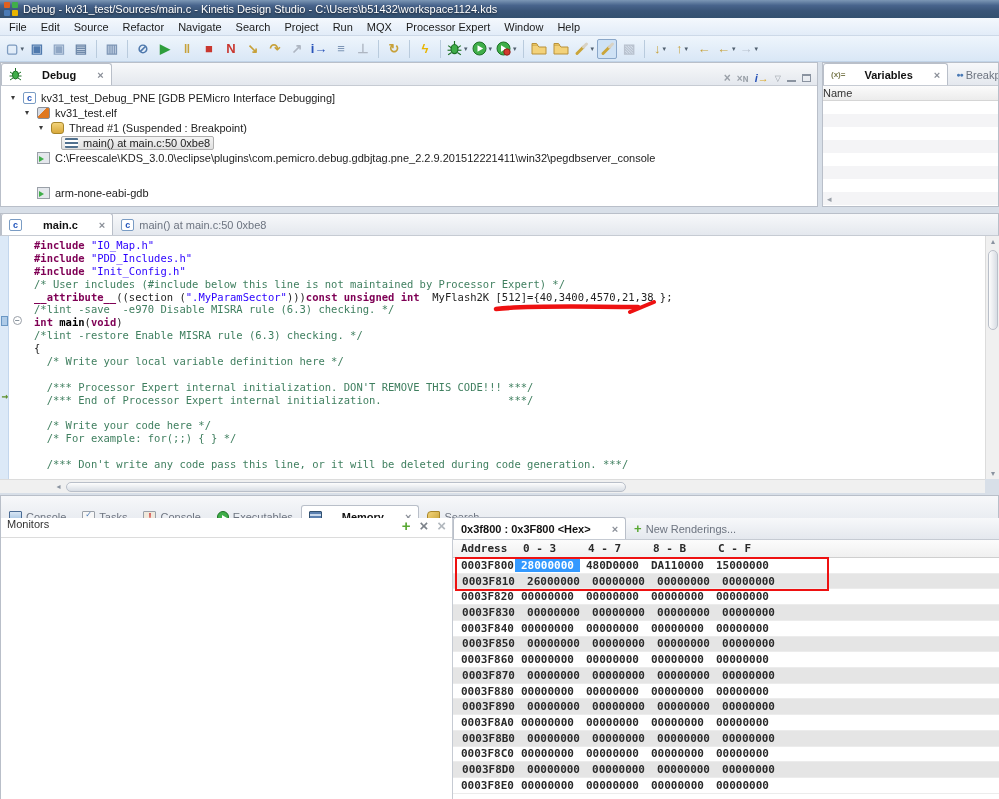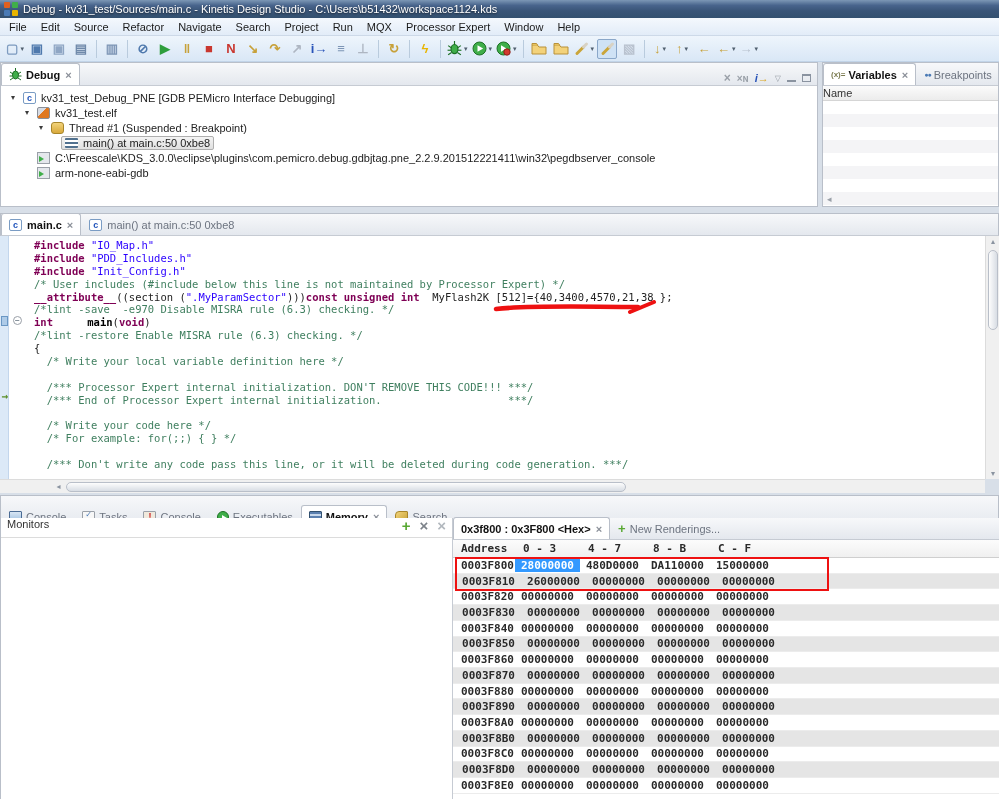--- a/index.html
+++ b/index.html
@@ -31,21 +31,21 @@
   .tb-btn .dd { font-size:7px; color:#51606f; margin-left:2px; font-weight:normal; }
   .tb-sep { width:1px; height:18px; background:#b9cbdd; margin:0 4px; }
   .tb-glyph { line-height:1; }
 
   
   .panel { position:absolute; background:#fff; border:1px solid #b9bfc9; }
   .tabstrip { height:23px; background:linear-gradient(180deg,#f7f8fa,#e4e8ee);
     border-bottom:1px solid #c6cbd3; display:flex; align-items:flex-end; }
   .tab { height:22px; display:inline-flex; align-items:center; padding:0 7px; color:#6d7480;
     border:1px solid transparent; border-bottom:none; white-space:nowrap; font-size:11px; }
-  .tab.sel { background:#fff; color:#111; border-color:#b9bfc9; border-radius:3px 3px 0 0; font-weight:bold; }
+  .tab.sel { background:#fff; color:#111; border-color:#b9bfc9; border-radius:3px 3px 0 0; font-weight:bold;gap:16px; }
   .tab .close { margin-left:5px; color:#8a8f98; font-size:11px; font-weight:bold; }
   .mini-icon { display:inline-block; margin-right:4px; }
 
   
   #debug-panel { left:0; top:62px; width:818px; height:145px; }
   #debug-tree { padding-top:4px; }
   .tree-row { height:15px; display:flex; align-items:center; white-space:nowrap; font-size:11px; }
   .expander { width:12px; font-size:8px; color:#3c3c3c; text-align:center; flex:0 0 auto; }
   .spacer12 { width:12px; flex:0 0 auto; }
   .ti { width:13px; height:12px; margin-right:5px; flex:0 0 auto; position:relative; }
@@ -78,21 +78,21 @@
 
   
   #editor { left:0; top:213px; width:999px; height:281px; border-left:none; }
   #editor-body { position:absolute; left:0; top:23px; width:985px; height:243px; background:#fff; overflow:hidden;
     font-family:"DejaVu Sans Mono", monospace; font-size:10.5px; line-height:12.9px; }
   #ruler { position:absolute; left:0; top:0; width:9px; height:100%; background:#dce9f7; border-right:1px solid #c3d6ec; }
   .code-line { white-space:pre; padding-left:34px; height:12.9px; }
   .kw  { color:var(--keyword); font-weight:bold; }
   .str { color:var(--string); }
   .cmt { color:var(--comment); }
-  .fn  { font-weight:bold; color:#000;margin-left:28px; }
+  .fn  { font-weight:bold; color:#000; }
   .hl-line .hl { background:var(--debug-line); border-left:2px solid #000; margin-left:-2px; }
   #fold-marker { position:absolute; left:13px; top:80px; width:9px; height:9px; border:1px solid #9aa0a8;
     border-radius:50%; background:#fff; color:#51606f; font-size:8px; line-height:7px; text-align:center; }
   #ruler-range { position:absolute; left:1px; top:80px; width:7px; height:10px; background:#aecbe8; border:1px solid #6a97c4; }
   #ip-arrow { position:absolute; left:0px; top:155px; width:10px; text-align:center; color:#5a8f29;
     font-weight:bold; font-size:11px; }
   #red-underline { position:absolute; pointer-events:none; }
   #editor-hscroll { position:absolute; left:0; top:266px; width:985px; height:14px; background:#f0f0f0; border-top:1px solid #dcdcdc; }
   #editor-hscroll .harrow { position:absolute; left:52px; top:1px; width:13px; height:12px; color:#8a93a0; font-size:8px; text-align:center; line-height:12px; }
   #editor-hscroll .hthumb { position:absolute; left:66px; top:2px; width:560px; height:10px;
@@ -366,21 +366,21 @@
             <span>main() at main.c:50 0xbe8</span>
           </span>
         </div>
         <div class="tree-row" style="padding-left: 20px;">
           <span class="spacer12"></span>
           <span class="row-inner">
             <span class="ti ti-proc"></span>
             <span>C:\Freescale\KDS_3.0.0\eclipse\plugins\com.pemicro.debug.gdbjtag.pne_2.2.9.201512221411\win32\pegdbserver_console</span>
           </span>
         </div>
-        <div class="tree-row" style="padding-left: 20px;">
+        <div class="tree-row" style="padding-left: 20px; margin-top: 20px;">
           <span class="spacer12"></span>
           <span class="row-inner">
             <span class="ti ti-proc"></span>
             <span>arm-none-eabi-gdb</span>
           </span>
         </div>
       </div>
   </div>
 
   <div id="vars-panel" class="panel">

